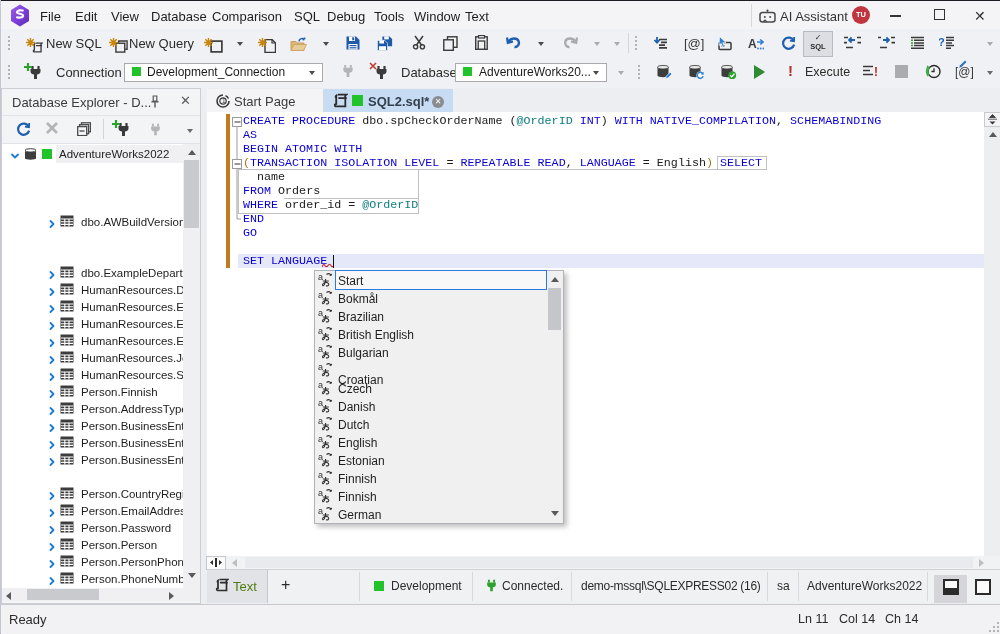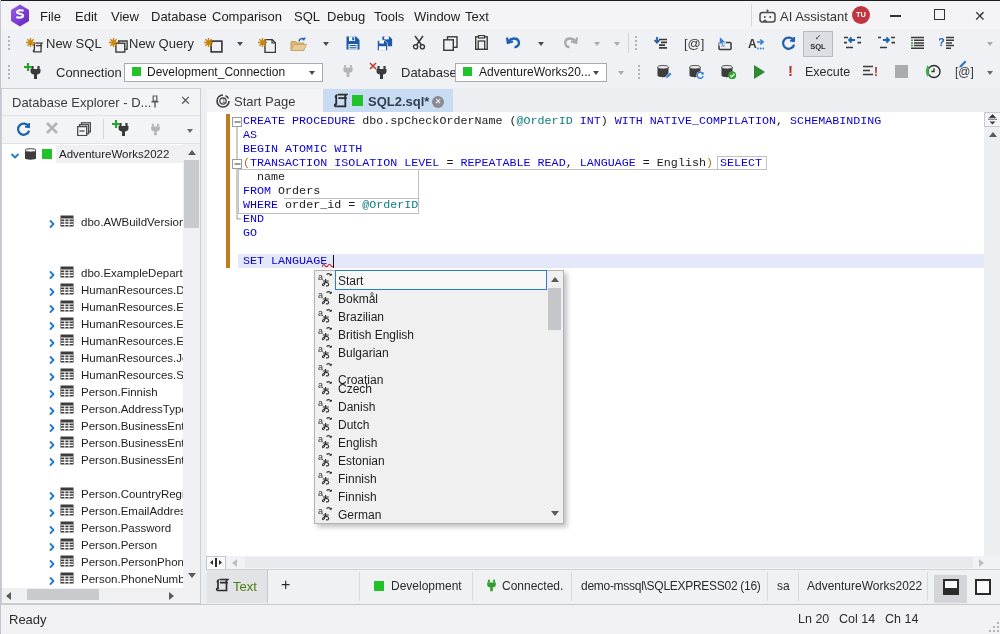--- a/index.html
+++ b/index.html
@@ -746,21 +746,21 @@
           </svg></div>
         <div style="position:absolute;left:24px;top:1px">German</div>
       </div>
     </div>
     <div style="position:absolute;left:546px;top:271px;width:16px;height:252px;background:#f0f0f1"></div>
     <div style="position:absolute;left:550px;top:277px;width:0;height:0;border-left:4.5px solid transparent;border-right:4.5px solid transparent;border-bottom:5.5px solid #5a5a5e"></div>
     <div style="position:absolute;left:547px;top:288px;width:13px;height:42px;background:#c5c6ca"></div>
     <div style="position:absolute;left:550px;top:511px;width:0;height:0;border-left:4.5px solid transparent;border-right:4.5px solid transparent;border-top:5.5px solid #5a5a5e"></div>
 <div style="position:absolute;left:0;top:604px;width:1000px;height:30px;background:#f2f2f4;border-top:1px solid #c9cace;box-sizing:border-box"></div>
     <div style="position:absolute;left:8px;top:612px;font-size:13px;color:#2b2b2b">Ready</div>
-    <div style="position:absolute;left:797px;top:612px;font-size:12.5px;color:#2b2b2b">Ln 20</div>
+    <div style="position:absolute;left:797px;top:612px;font-size:12.5px;color:#2b2b2b">Ln 11</div>
     <div style="position:absolute;left:838px;top:612px;font-size:12.5px;color:#2b2b2b">Col 14</div>
     <div style="position:absolute;left:884px;top:612px;font-size:12.5px;color:#2b2b2b">Ch 14</div>
     <div style="position:absolute;left:986px;top:620px;width:12px;height:12px">
       <div style="position:absolute;left:10px;top:10px;width:2px;height:2px;background:#b2b2b8"></div>
       <div style="position:absolute;left:10px;top:6px;width:2px;height:2px;background:#b2b2b8"></div>
       <div style="position:absolute;left:6px;top:10px;width:2px;height:2px;background:#b2b2b8"></div>
       <div style="position:absolute;left:10px;top:2px;width:2px;height:2px;background:#b2b2b8"></div>
       <div style="position:absolute;left:6px;top:6px;width:2px;height:2px;background:#b2b2b8"></div>
       <div style="position:absolute;left:2px;top:10px;width:2px;height:2px;background:#b2b2b8"></div>
     </div>

